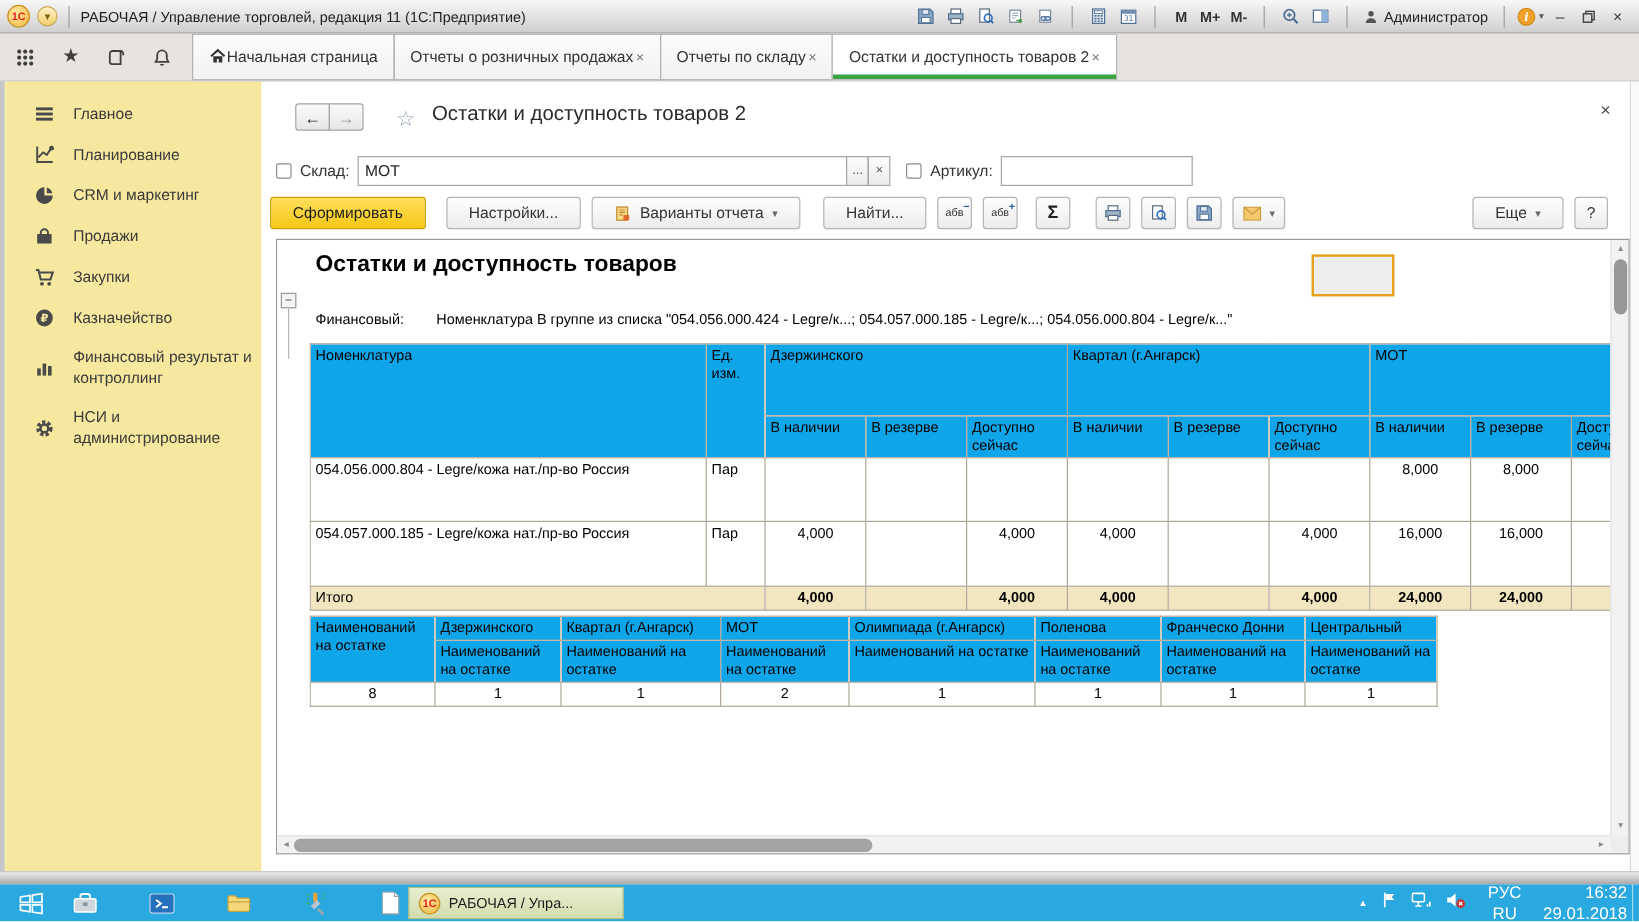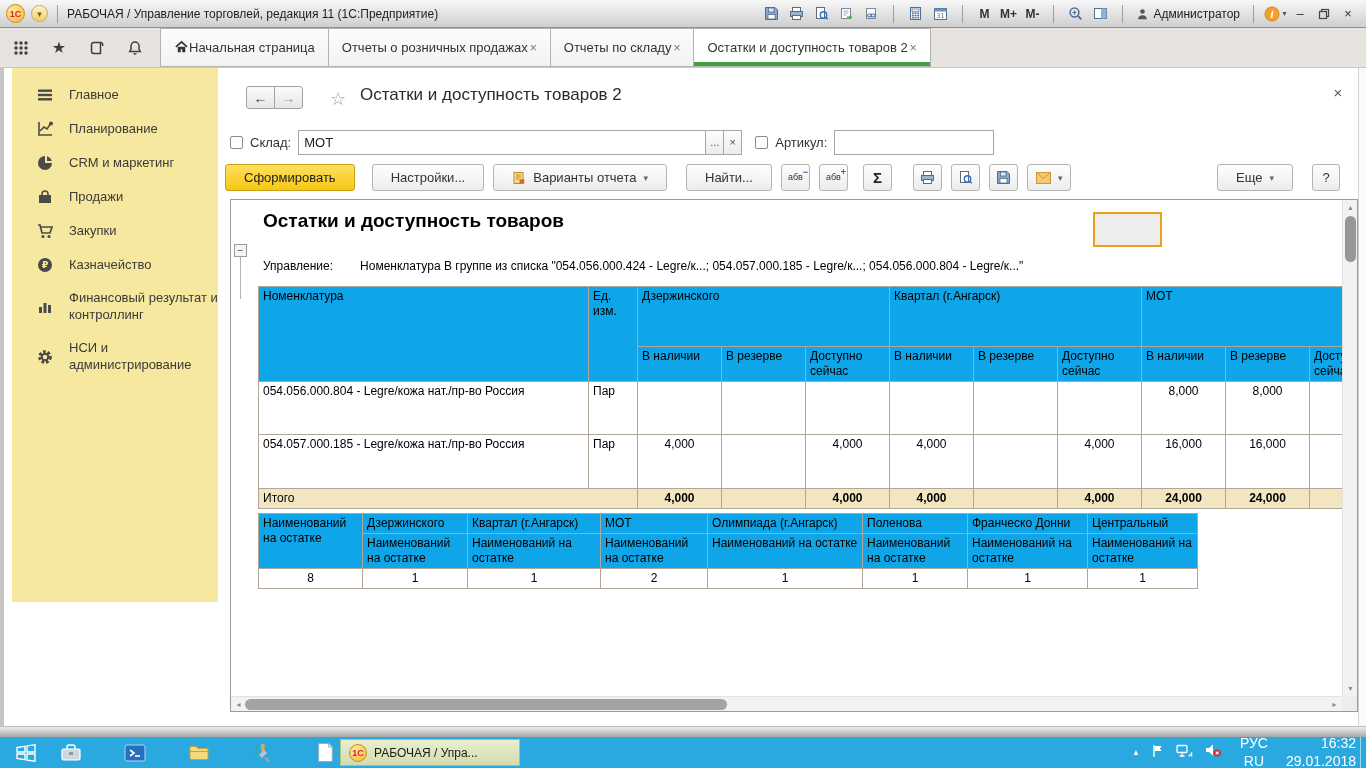--- a/index.html
+++ b/index.html
@@ -28,21 +28,21 @@
 .tab.first{margin-left:0;}
 .tab .x{color:#777;font-size:12px;margin-left:2px;}
 .tab.active{background:#fff;box-shadow:inset 0 -4px 0 #3ba441;}
 
 
 .win-left{position:absolute;left:0;top:68px;width:4px;height:658px;background:#c6c6c6;}
 .win-right{position:absolute;left:1358px;top:68px;width:8px;height:658px;background:#fafafa;border-left:1px solid #d2d2d2;}
 .win-bottom{position:absolute;left:0;top:726px;width:100%;height:11px;background:linear-gradient(#ededed,#a7a7a7);border-top:1px solid #bdbdbd;}
 
 
-.sidebar{position:absolute;left:12px;top:68px;width:214px;height:534px;background:#f7e8a0;padding-top:10px;}
+.sidebar{position:absolute;left:4px;top:68px;width:214px;height:658px;background:#f7e8a0;padding-top:10px;}
 .side-item{display:flex;align-items:center;gap:15px;padding:8px 4px 8px 24px;cursor:pointer;}
 .side-item .lbl{font-size:13px;color:#3a3a3a;width:152px;line-height:1.3;}
 .side-item svg{flex:0 0 18px;}
 
 
 .main{position:absolute;left:218px;top:68px;width:1140px;height:658px;background:#fff;}
 .nav{position:absolute;left:28px;top:18px;display:flex;}
 .nav .b{width:29px;height:23px;border:1px solid #a2a2a2;background:linear-gradient(#fbfbfb,#e6e6e6);display:flex;align-items:center;justify-content:center;font-size:14px;}
 .nav .b.back{border-radius:3px 0 0 3px;color:#333;}
 .nav .b.fwd{border-radius:0 3px 3px 0;margin-left:-1px;color:#999;}
@@ -57,21 +57,21 @@
 .mini-btn{height:25px;width:19px;margin-left:-1px;border:1px solid #a6a6a6;background:linear-gradient(#fdfdfd,#ececec);font-size:11px;color:#555;display:flex;align-items:center;justify-content:center;}
 
 .toolbar{position:absolute;left:7px;top:96px;display:flex;align-items:center;gap:9px;}
 .btn{display:inline-flex;align-items:center;justify-content:center;gap:7px;height:27px;padding:0 18px;background:linear-gradient(#fefefe,#ececec);border:1px solid #b4b4b4;border-radius:3px;font-size:13px;color:#333;white-space:nowrap;}
 .btn.primary{background:linear-gradient(#ffdf5e,#f6c714);border-color:#c9a113;color:#1d1d1d;}
 .btn .dd{font-size:9px;color:#666;}
 .sq{width:29px;padding:0;}
 .sq.sigma{font-size:15px;font-weight:bold;color:#222;}
 .abc-wrap{position:relative;font-size:9px;color:#333;line-height:1;}
 .abc-mark{position:absolute;right:-5px;top:-5px;font-size:9px;font-weight:bold;color:#2a62a8;}
-.toolbar-right{position:absolute;right:18px;top:96px;display:flex;gap:19px;}
+.toolbar-right{position:absolute;right:18px;top:96px;display:flex;gap:9px;}
 .btn.help{width:28px;padding:0;}
 
 
 .viewport{position:absolute;left:12px;top:131px;width:1128px;height:513px;border:1px solid #9a9a9a;background:#fff;overflow:hidden;}
 .grp-margin{position:absolute;left:0;top:0;width:27px;height:100%;background:#fff;}
 .grp-minus{position:absolute;left:3px;top:44px;width:13px;height:13px;border:1px solid #9a9a9a;background:#f4f4f4;font-size:10px;line-height:11px;text-align:center;color:#444;}
 .grp-line{position:absolute;left:9px;top:57px;width:1px;height:42px;background:#b5b5b5;}
 .rc{position:absolute;left:27px;top:0;right:15px;bottom:15px;overflow:hidden;}
 .rep-title{position:absolute;left:5px;top:10px;font-size:19px;font-weight:bold;color:#000;}
 .sel-cell{position:absolute;left:835px;top:12px;width:69px;height:35px;background:#ededed;border:2px solid #e8a118;}
@@ -427,21 +427,21 @@
 
     <div class="viewport">
       <div class="grp-margin">
         <div class="grp-minus">−</div>
         <div class="grp-line"></div>
       </div>
       <div class="rc">
         <div class="rep-title">Остатки и доступность товаров</div>
         <div class="sel-cell"></div>
         <div class="params">
-          <span>Управление:</span>
+          <span>Финансовый:</span>
           <span>Номенклатура В группе из списка "054.056.000.424 - Legre/к...; 054.057.000.185 - Legre/к...; 054.056.000.804 - Legre/к..."</span>
         </div>
 
         <table class="rep t1">
           <colgroup>
               <col style="width:330px">
               <col style="width:49px">
               <col style="width:84px">
               <col style="width:84px">
               <col style="width:84px">

